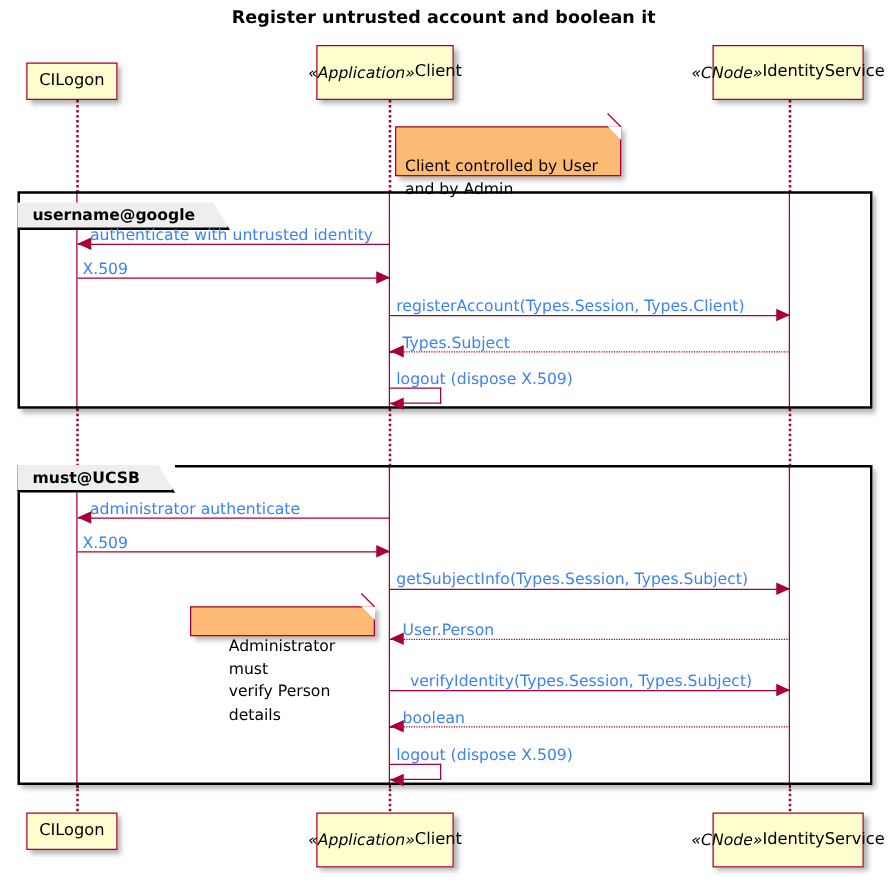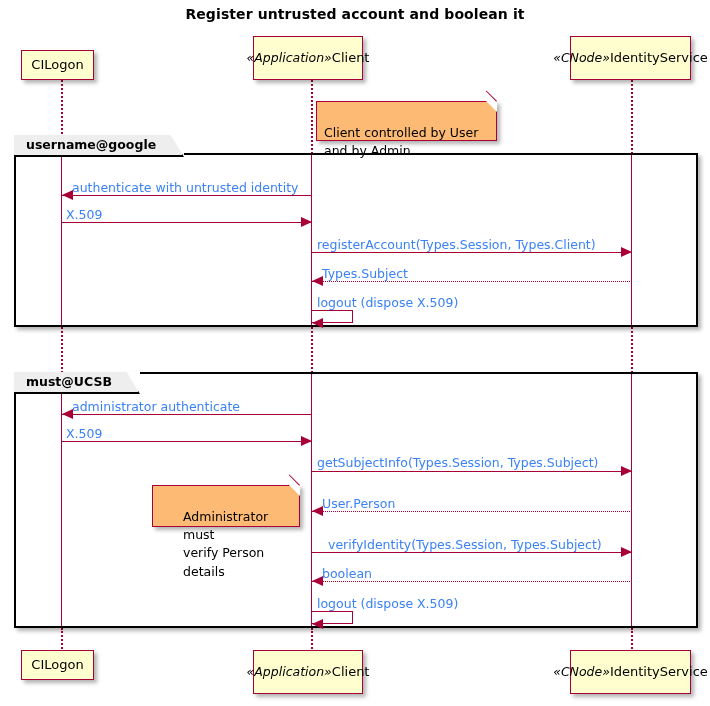--- a/index.html
+++ b/index.html
@@ -210,21 +210,21 @@
 </div>
 
 <div class="note" style="left:316px; top:101px; width:181px; height:40px;">
   <span>Client controlled by User
 and by Admin</span>
   <span class="note-fold"></span>
   <span class="note-fold-line"></span>
 </div>
 
 <div class="group-box" style="left:14px; top:153px; width:684px; height:174px;"></div>
-<div class="group-tab" style="left:14px; top:135px;">
+<div class="group-tab" style="left:14px; top:162px;">
   <span>username@google</span>
 </div>
 
 <div class="msg-label" style="left:72px; top:180px;">authenticate with untrusted identity</div>
 <div class="msg-line" style="left:62px; top:195px; width:250px;"></div>
 <div class="arrow-head arrow-left" style="left:62px; top:190px;"></div>
 
 <div class="msg-label" style="left:66px; top:207px;">X.509</div>
 <div class="msg-line" style="left:62px; top:222px; width:250px;"></div>
 <div class="arrow-head arrow-right" style="left:301px; top:217px;"></div>
@@ -251,21 +251,21 @@
 <div class="arrow-head arrow-left" style="left:62px; top:409px;"></div>
 
 <div class="msg-label" style="left:66px; top:426px;">X.509</div>
 <div class="msg-line" style="left:62px; top:441px; width:250px;"></div>
 <div class="arrow-head arrow-right" style="left:301px; top:436px;"></div>
 
 <div class="msg-label" style="left:317px; top:455px;">getSubjectInfo(Types.Session, Types.Subject)</div>
 <div class="msg-line" style="left:312px; top:471px; width:320px;"></div>
 <div class="arrow-head arrow-right" style="left:621px; top:466px;"></div>
 
-<div class="note" style="left:152px; top:485px; width:148px; height:42px;padding-left:30px;">
+<div class="note" style="left:152px; top:485px; width:148px; height:24px;padding-left:30px;">
   <span>Administrator must
 verify Person details</span>
   <span class="note-fold"></span>
   <span class="note-fold-line"></span>
 </div>
 
 <div class="msg-label" style="left:322px; top:496px;">User.Person</div>
 <div class="msg-line dashed" style="left:312px; top:511px; width:320px;"></div>
 <div class="arrow-head arrow-left" style="left:312px; top:506px;"></div>
 

